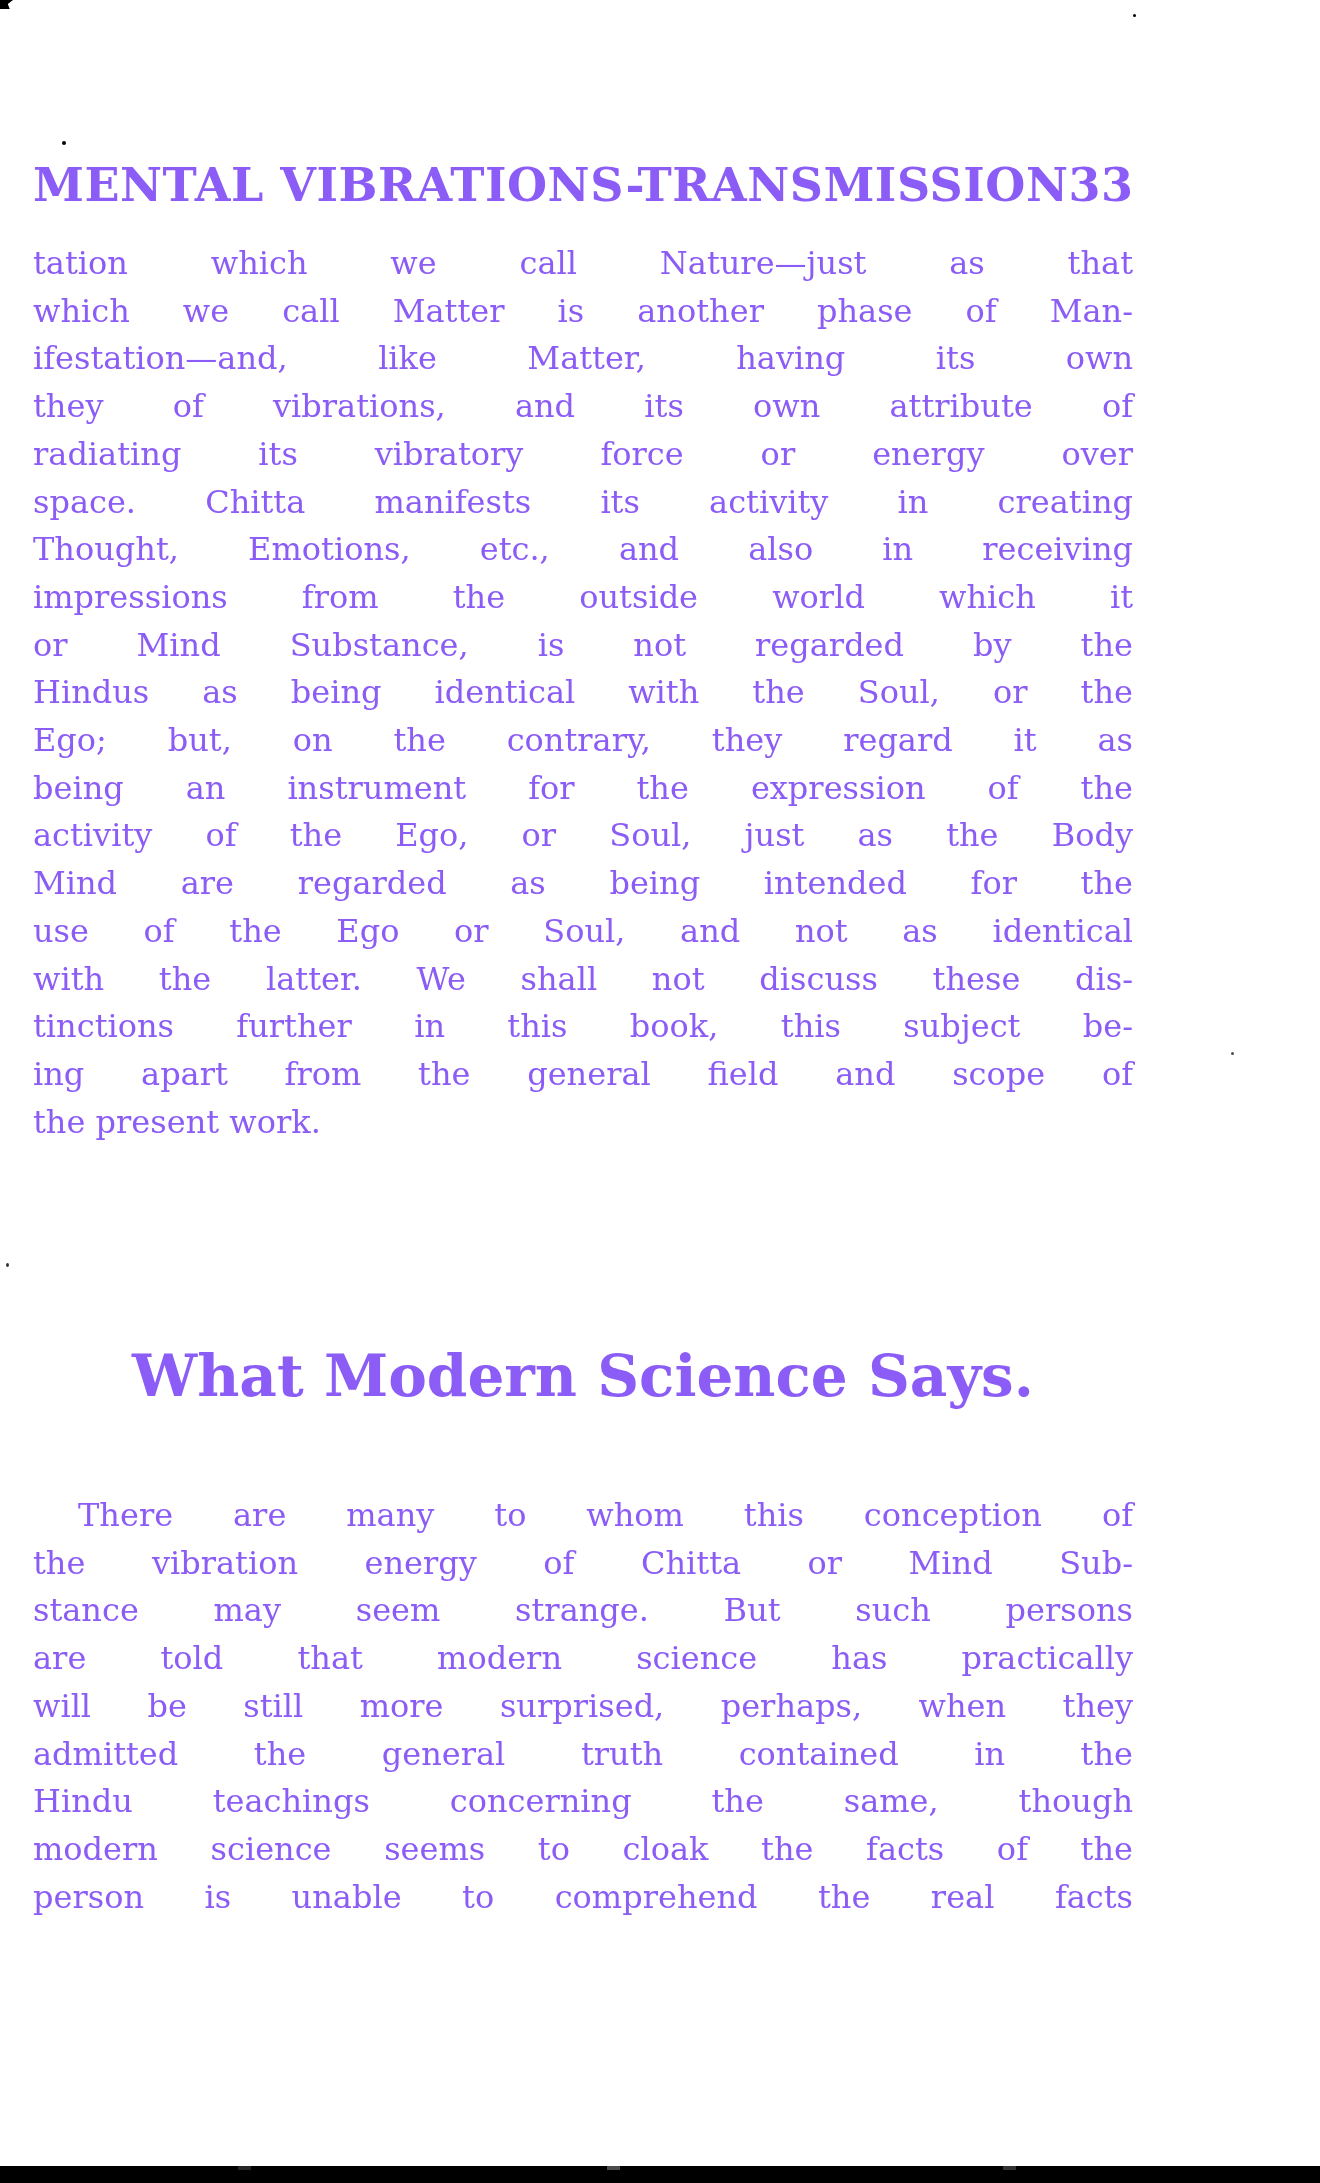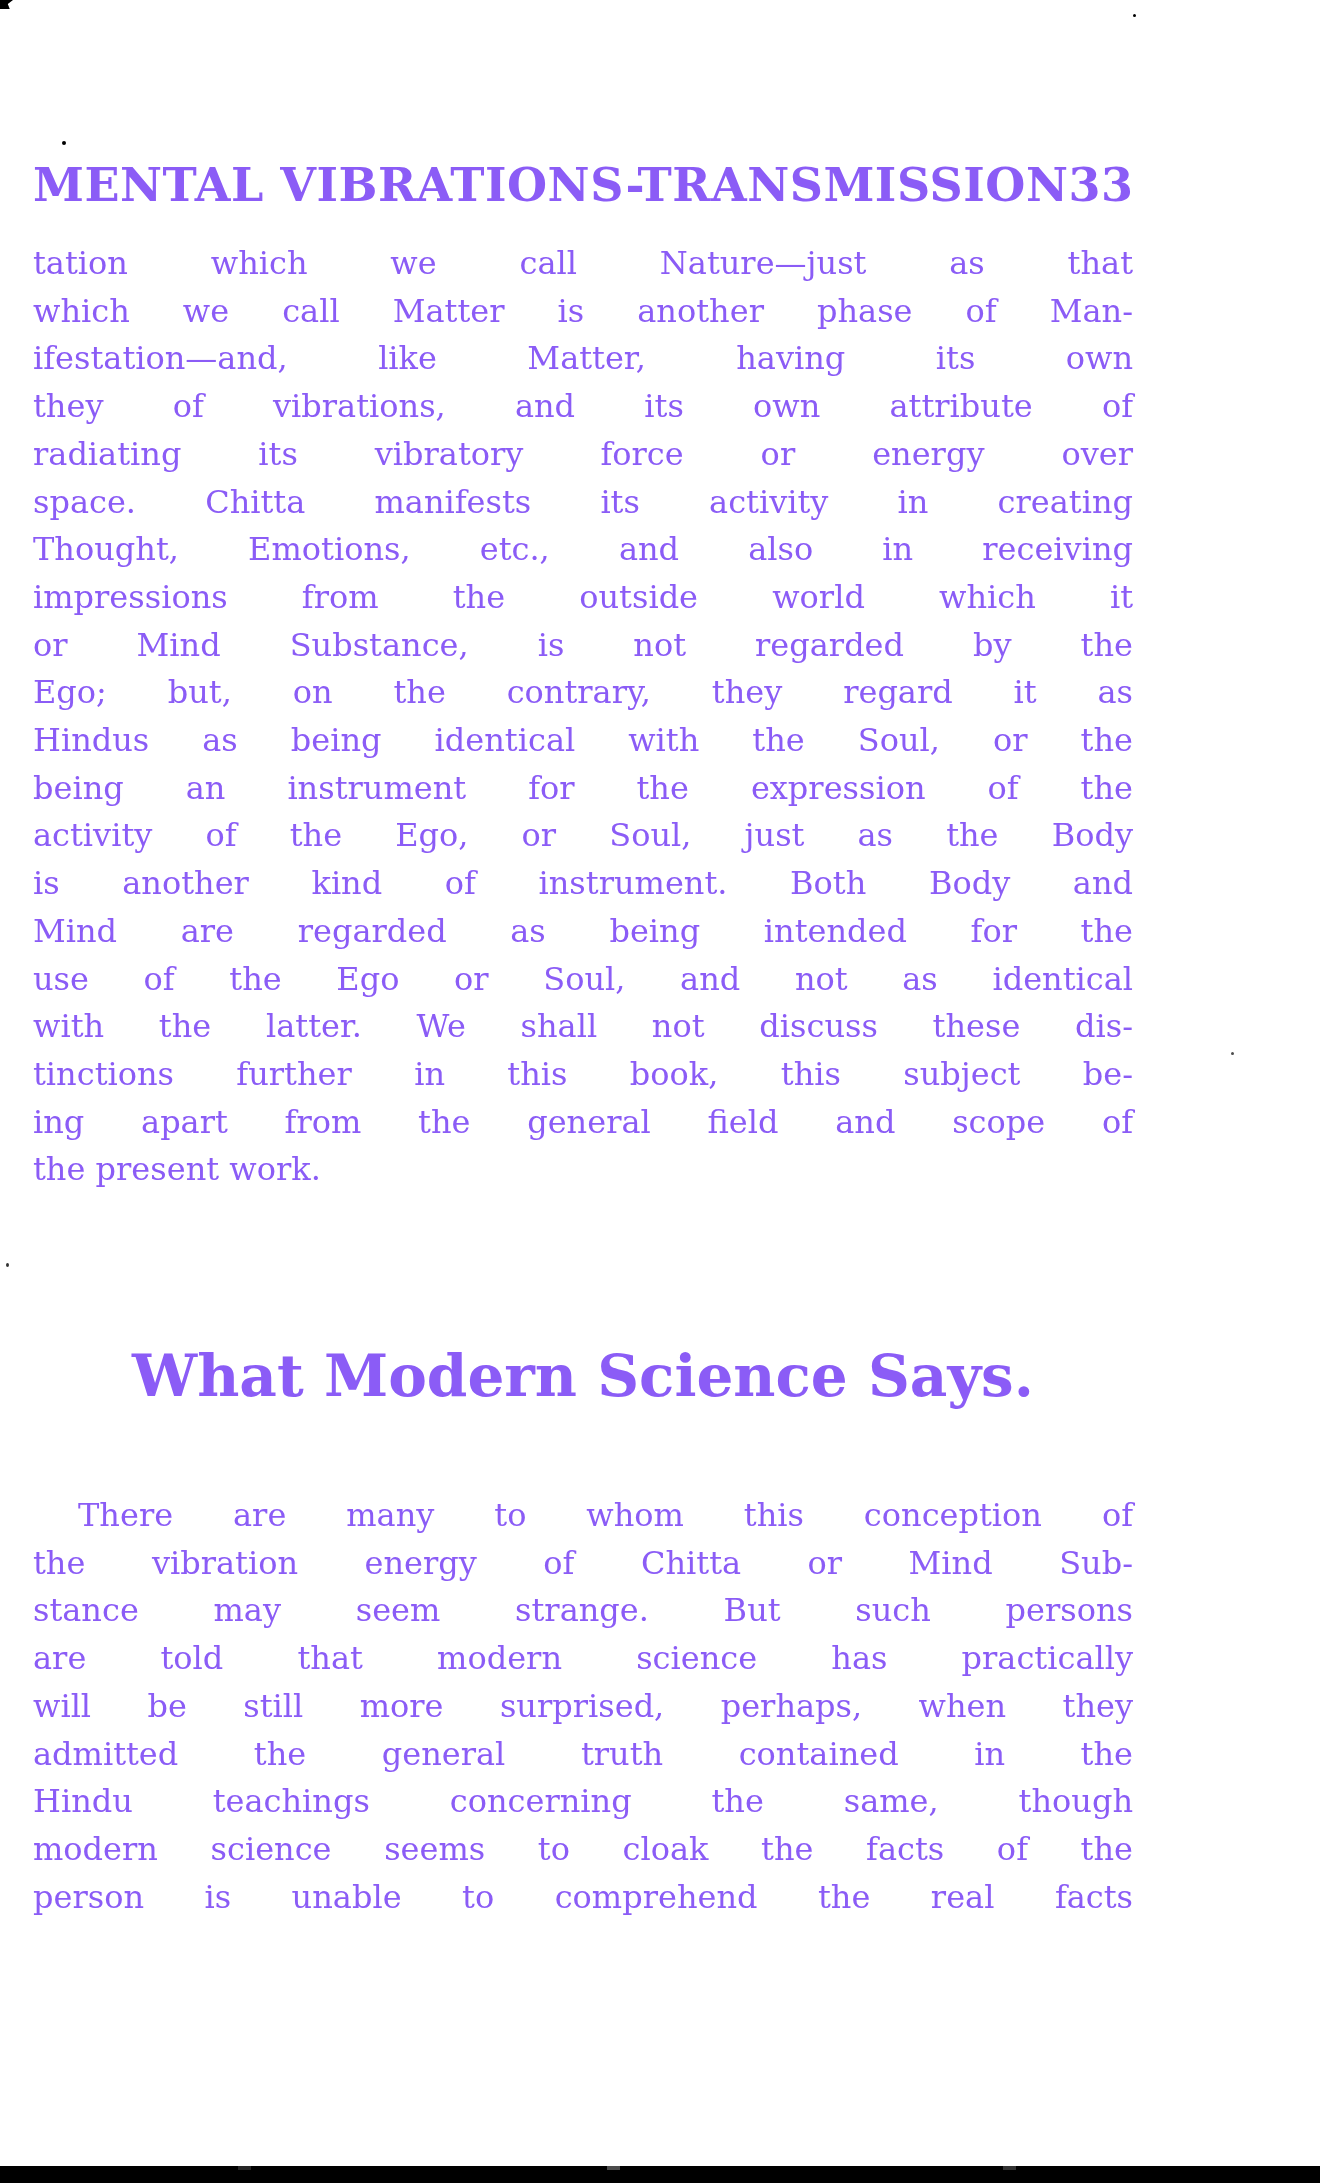--- a/index.html
+++ b/index.html
@@ -72,25 +72,24 @@
   <div class="bodytext para1">
     <div class="ln">tation which we call Nature—just as that</div>
     <div class="ln">which we call Matter is another phase of Man-</div>
     <div class="ln">ifestation—and, like Matter, having its own</div>
     <div class="ln">they of vibrations, and its own attribute of</div>
     <div class="ln">radiating its vibratory force or energy over</div>
     <div class="ln">space.  Chitta manifests its activity in creating</div>
     <div class="ln">Thought, Emotions, etc., and also in receiving</div>
     <div class="ln">impressions from the outside world which it</div>
     <div class="ln">or Mind Substance, is not regarded by the</div>
+    <div class="ln">Hindus as being identical with the Soul, or the</div>
     <div class="ln">Ego; but, on the contrary, they regard it as</div>
-    <div class="ln">Hindus as being identical with the Soul, or the</div>
     <div class="ln">being an instrument for the expression of the</div>
     <div class="ln">activity of the Ego, or Soul, just as the Body</div>
-    <div class="ln">is another kind of instrument.  Both Body and</div>
     <div class="ln">Mind are regarded as being intended for the</div>
     <div class="ln">use of the Ego or Soul, and not as identical</div>
     <div class="ln">with the latter.  We shall not discuss these dis-</div>
     <div class="ln">tinctions further in this book, this subject be-</div>
     <div class="ln">ing apart from the general field and scope of</div>
     <div class="ln ln-left">the present work.</div>
   </div>
 
   <div class="heading">What Modern Science Says.</div>
 

